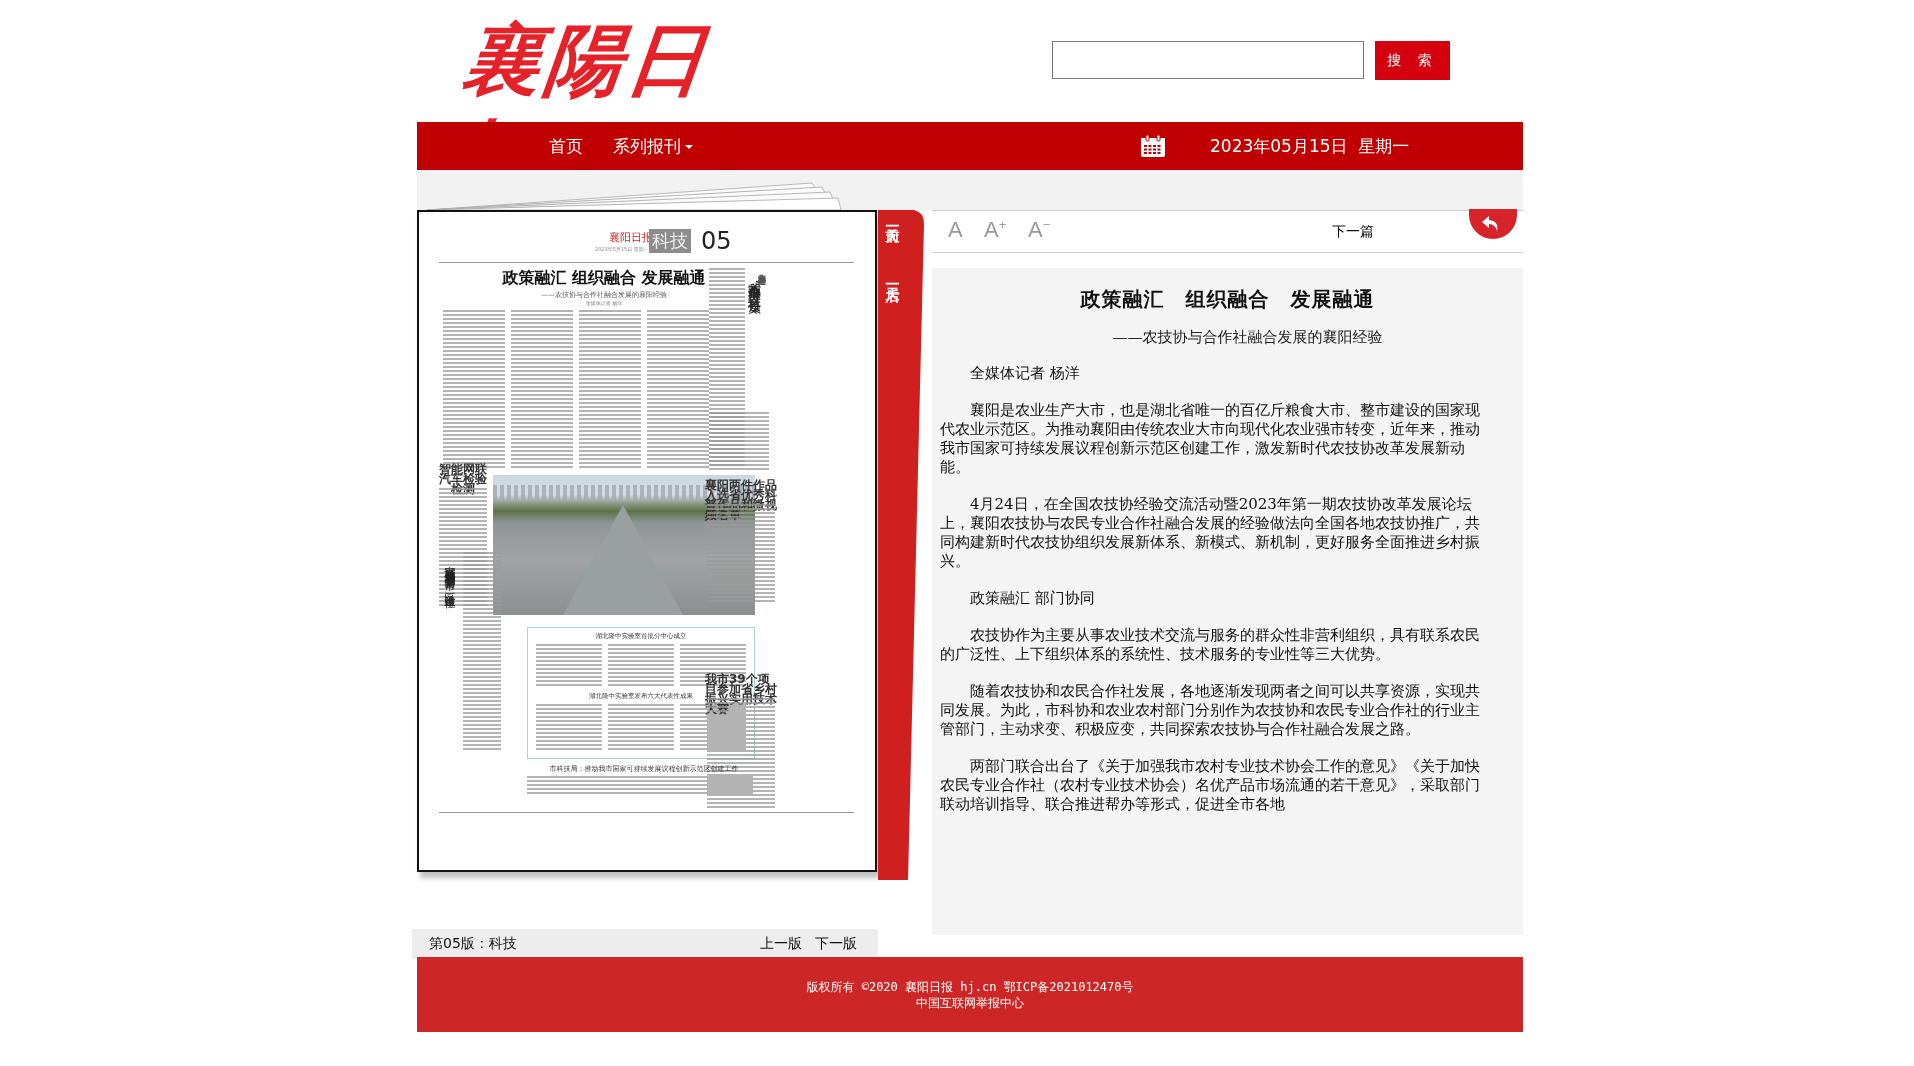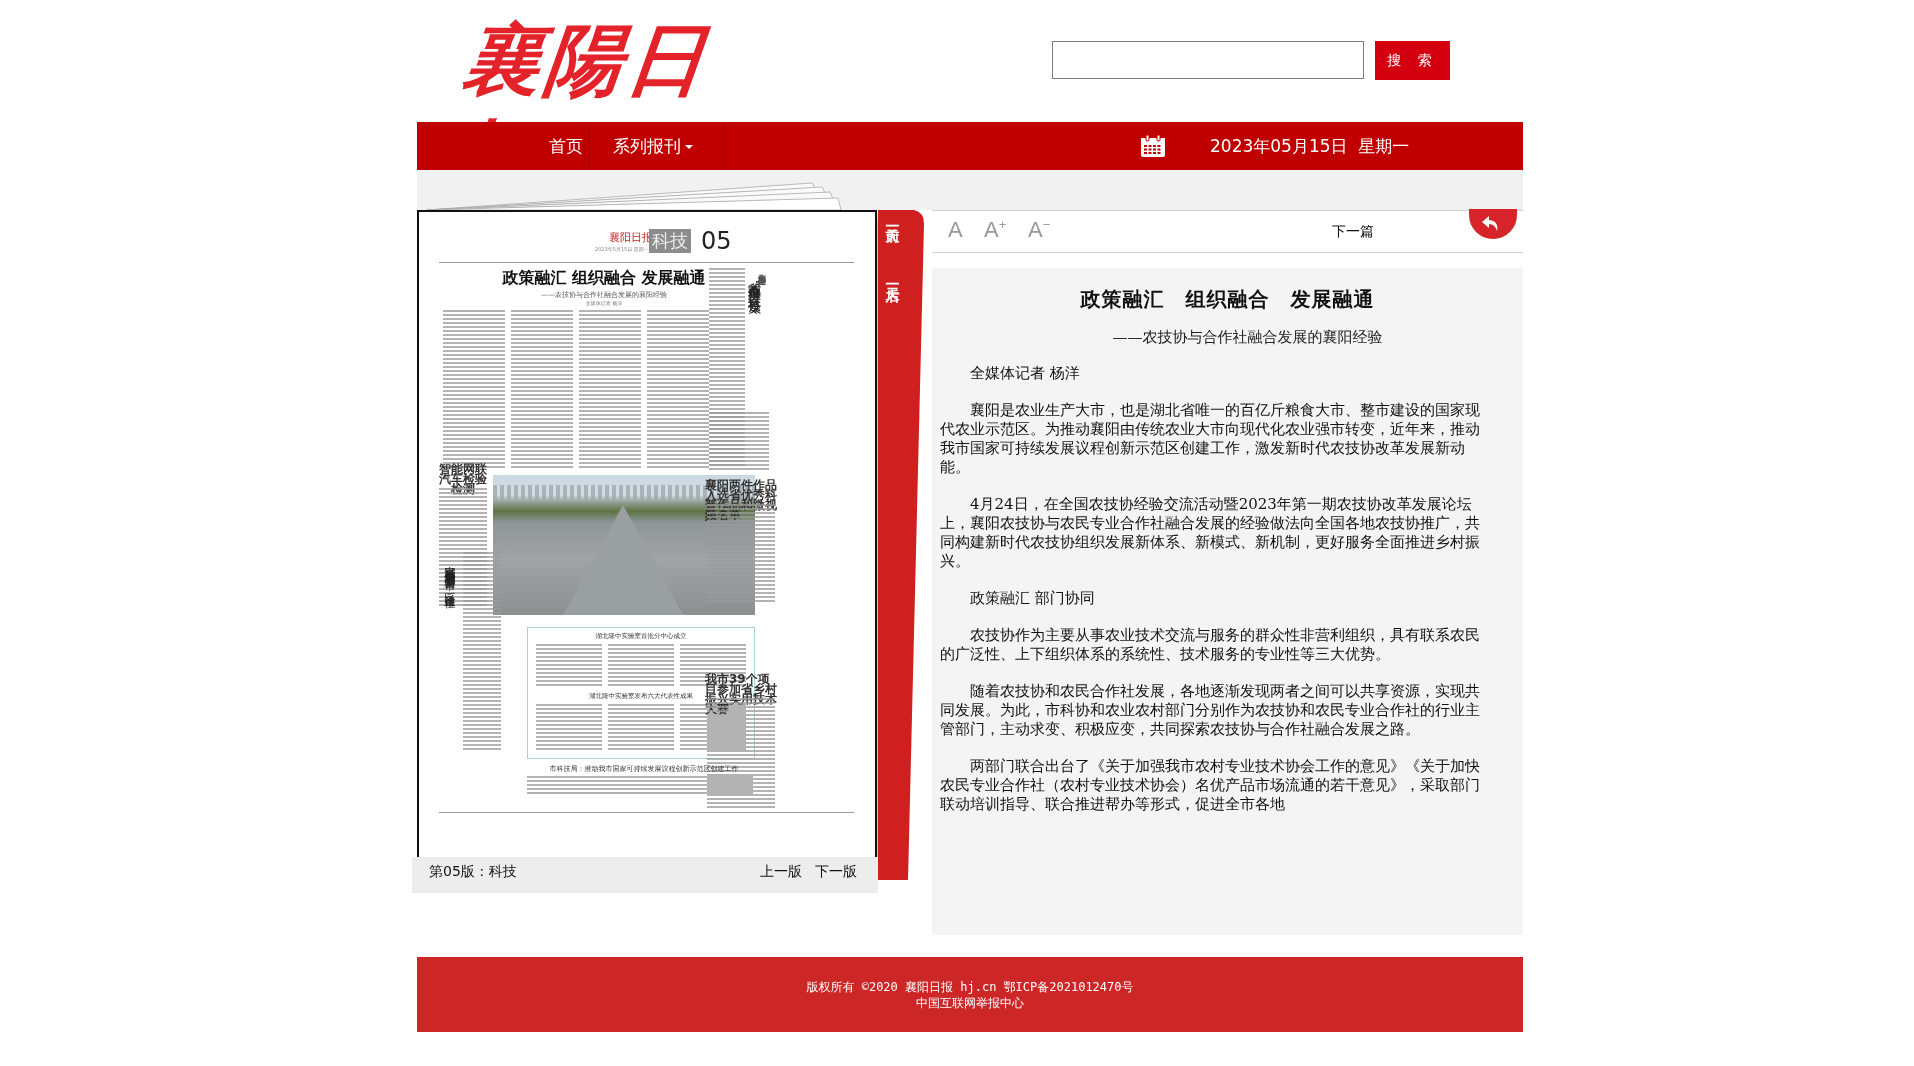--- a/index.html
+++ b/index.html
@@ -66,21 +66,21 @@
   .fs-btn sup { font-size: 13px; }
   .next-article { position: absolute; left: 400px; top: 12px; font-size: 14px; color: #111; cursor: pointer; }
   .back-btn { position: absolute; left: 537px; top: -2px; width: 48px; height: 30px; background: #d7232a; border-radius: 0 0 24px 24px; cursor: pointer; }
   .article { left: 932px; top: 268px; width: 591px; height: 667px; background: #f4f4f4; overflow: hidden; }
   .a-title { position: absolute; left: 0; top: 18px; width: 100%; text-align: center; font-size: 20px; font-weight: bold; color: #111; letter-spacing: 1px; font-family: "DejaVu Serif", "Liberation Serif", serif; }
   .a-sub { position: absolute; left: 0; top: 60px; width: 100%; text-align: center; font-size: 15px; color: #222; font-family: "DejaVu Serif", serif; padding-left: 40px; box-sizing: border-box; }
   .a-body { position: absolute; left: 8px; top: 96px; width: 552px; font-size: 15px; line-height: 19px; color: #111; font-family: "DejaVu Serif", "Liberation Serif", serif; }
   .a-body p { margin: 0 0 18px 0; text-indent: 2em; }
 
   
-  .page-bar { left: 412px; top: 857px; width: 466px; height: 36px; background: #ededed; }
+  .page-bar { left: 412px; top: 929px; width: 466px; height: 30px; background: #ededed; }
   .page-bar .lbl { position: absolute; left: 17px; top: 6px; font-size: 14px; color: #111; }
   .page-bar .prev { position: absolute; left: 348px; top: 6px; font-size: 14px; color: #111; cursor: pointer; }
   .page-bar .next { position: absolute; left: 403px; top: 6px; font-size: 14px; color: #111; cursor: pointer; }
 
   
   .footer { left: 417px; top: 957px; width: 1106px; height: 75px; background: #cc2626; color: #fff; text-align: center; }
   .footer .l1 { position: absolute; left: 0; top: 22px; width: 100%; font-size: 12px; font-family: "DejaVu Sans Mono", monospace; }
   .footer .l2 { position: absolute; left: 0; top: 38px; width: 100%; font-size: 12px; }
 </style>
 </head>

